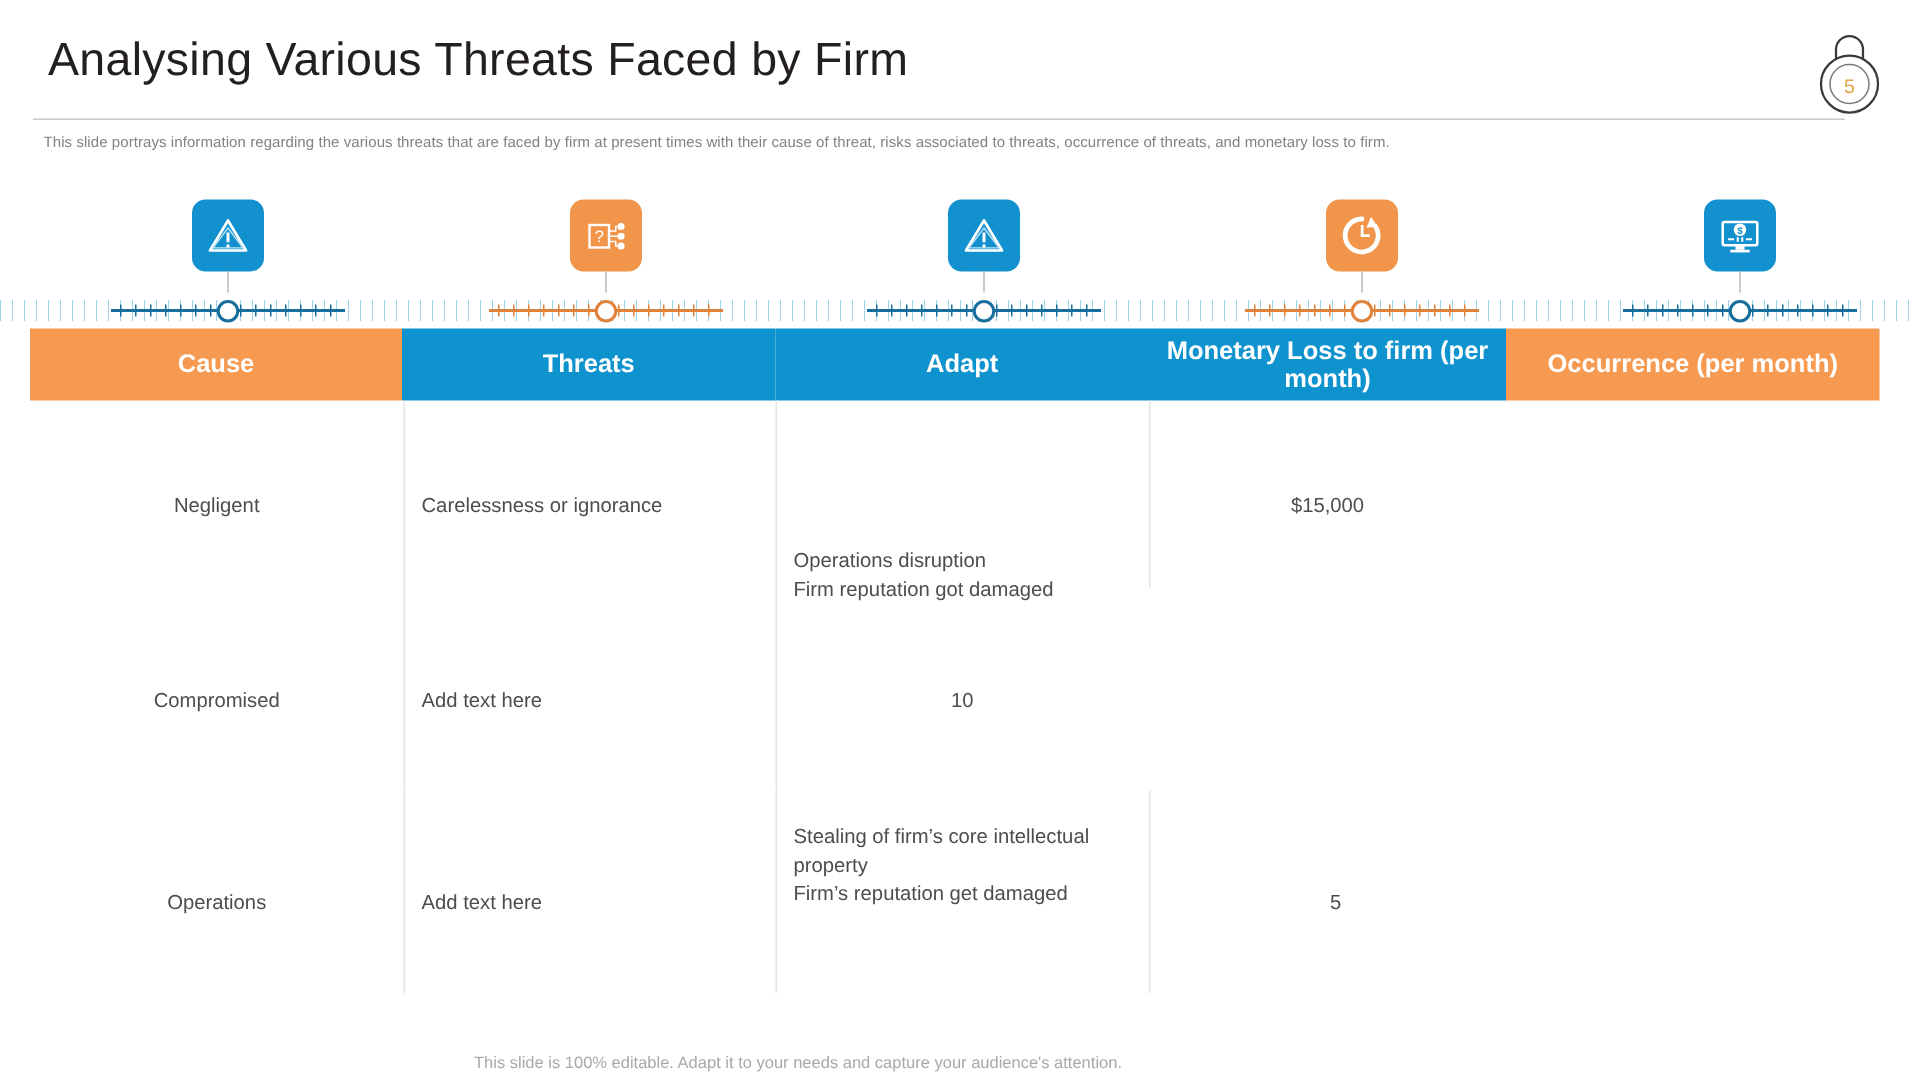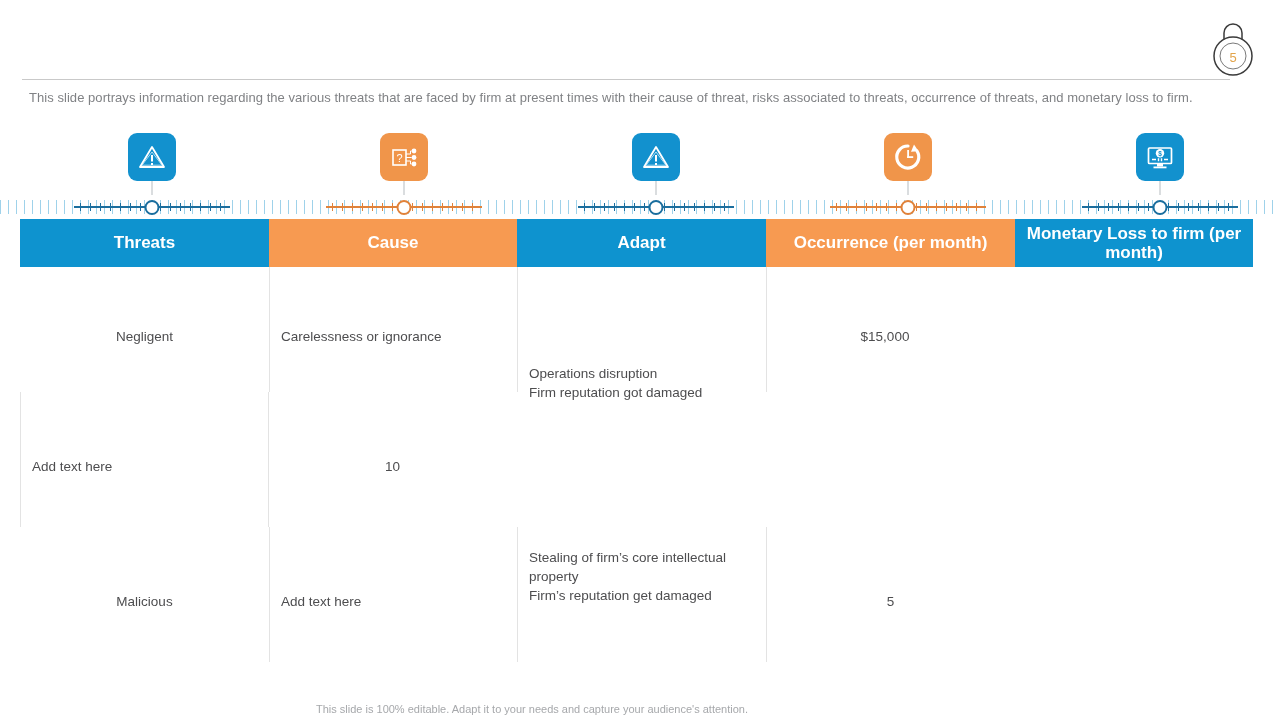--- a/index.html
+++ b/index.html
@@ -16,21 +16,21 @@
     position: absolute; left: 32px; top: 22px;
     font-size: 31px; font-weight: 400; color: #231f20;
     letter-spacing: 0.2px; white-space: nowrap;
   }
   .title-rule {
     position: absolute; left: 22px; top: 79px; width: 1208px; height: 1px;
     background: #c9c9c9;
   }
   .subtitle {
     position: absolute; left: 29px; top: 90px; width: 1120px;
-    font-size: 13px; color: #808285; letter-spacing: 0.05px;
+    font-size: 10px; color: #808285; letter-spacing: 0.05px;
     white-space: nowrap;
   }
   .lock-badge {
     position: absolute; right: 20px; top: 14px; width: 54px; height: 66px;
   }
   .lock-num {
     position: absolute; left: 0; top: 0; width: 54px; height: 66px;
     display: flex; align-items: flex-end; justify-content: center;
     padding-bottom: 15px;
     font-size: 13px; color: #e2a44b;
@@ -107,20 +107,21 @@
   .footer {
     position: absolute; left: 0; top: 703px; width: 1064px; text-align: center;
     font-size: 11px; color: #a6a8ab;
   }
 </style>
 </head>
 <body>
 
 <div class="slide">
 
+  <div class="title">Analysing Various Threats Faced by Firm</div>
   <div class="title-rule"></div>
   <div class="subtitle">This slide portrays information regarding the various threats that are faced by firm at present times with their cause of threat, risks associated to threats, occurrence of threats, and monetary loss to firm.</div>
 
   <div class="lock-badge">
     <svg width="54" height="66" viewBox="0 0 54 66">
       <path d="M18 26 v-7 a9 9 0 0 1 18 0 v7" fill="none" stroke="#3b3b3b" stroke-width="1.5"></path>
       <circle cx="27" cy="42" r="19" fill="#fff" stroke="#3b3b3b" stroke-width="1.5"></circle>
       <circle cx="27" cy="42" r="13" fill="none" stroke="#7a7a7a" stroke-width="1"></circle>
     </svg>
     <div class="lock-num">5</div>
@@ -276,44 +277,45 @@
     <div class="ruler-node blue" style="left:152px"></div>
     <div class="ruler-node orange" style="left:404px"></div>
     <div class="ruler-node blue" style="left:656px"></div>
     <div class="ruler-node orange" style="left:908px"></div>
     <div class="ruler-node blue" style="left:1160px"></div>
   </div>
 
   <div class="table">
 
     <div class="thead">
+      <div class="th orange c1">Cause</div>
       <div class="th blue c0">Threats</div>
-      <div class="th orange c1">Cause</div>
       <div class="th blue c2">Adapt</div>
+      <div class="th blue c4">Monetary Loss to firm (per month)</div>
       <div class="th orange c3">Occurrence (per month)</div>
-      <div class="th blue c4">Monetary Loss to firm (per month)</div>
     </div>
 
     <div class="tbody">
 
       <div class="trow" style="height:125px">
         <div class="td c0 mid">Negligent</div>
         <div class="td c1 sep vmid">Carelessness or ignorance</div>
         <div class="td c2 sep" style="white-space:pre-line; padding-top:97px">Operations disruption
 Firm reputation got damaged</div>
         <div class="td c4 sep mid">$15,000</div>
       </div>
 
       <div class="trow" style="height:135px">
+        <div class="td c0 mid">Compromised</div>
         <div class="td c1 sep vmid">Add text here</div>
         <div class="td c3 sep mid">10</div>
       </div>
 
       <div class="trow" style="height:135px">
-        <div class="td c0 mid">Malicious</div>
+        <div class="td c0 mid">Operations</div>
         <div class="td c1 sep vmid">Add text here</div>
         <div class="td c2 sep" style="white-space:pre-line; padding-top:21px">Stealing of firm’s core intellectual property
 Firm’s reputation get damaged</div>
         <div class="td c3 sep mid">5</div>
       </div>
 
     </div>
   </div>
 
   <div class="footer">This slide is 100% editable. Adapt it to your needs and capture your audience's attention.</div>

